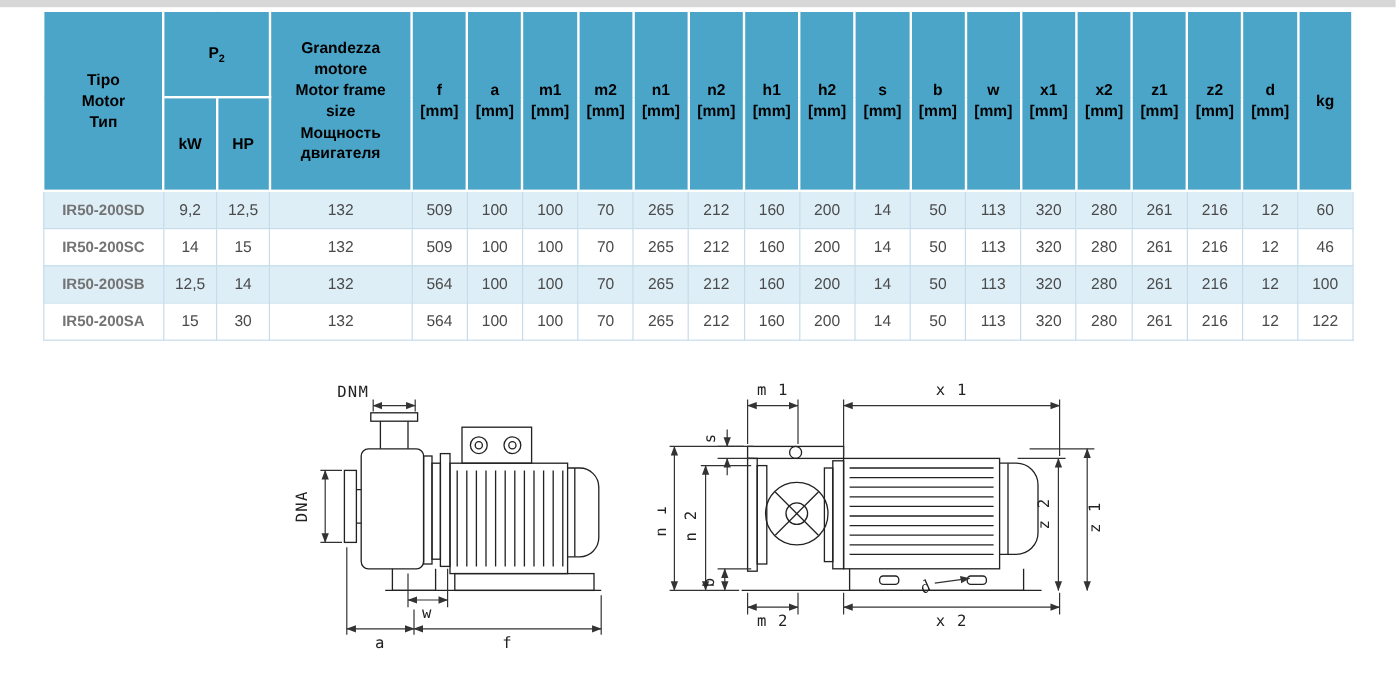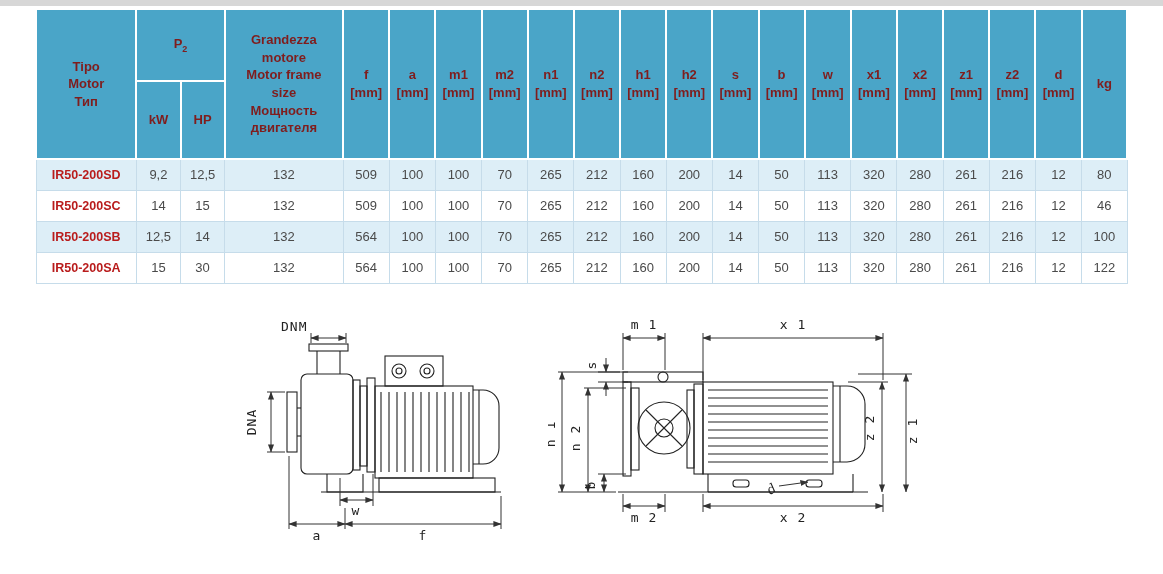--- a/index.html
+++ b/index.html
@@ -10,35 +10,35 @@
     position:relative; overflow:hidden;
   }
   .page { position:relative; width:1163px; height:574px; background:#fff; }
   .top-strip { position:absolute; top:0; left:0; width:1163px; height:6px; background:#d7d7d7; }
 
   table.dim {
     position:absolute; left:35px; top:8px; width:1093px;
     border-collapse:collapse; table-layout:fixed;
   }
   table.dim thead th {
-    background:var(--header-bg,#4aa5c8); color:#7f1d1d;
+    background:var(--header-bg,#4aa5c8); color:#000000;
     font-weight:bold; font-size:13px; line-height:1.35;
     border:2px solid #ffffff; vertical-align:middle; text-align:center;
     white-space:pre-line; padding:2px;
   }
   table.dim thead th sub { font-size:9px; }
   table.dim tr.h1 { height:72px; }
   table.dim tr.h2 { height:78px; }
   table.dim tbody td {
     border:1px solid var(--cell-border,#c6dcea);
     font-size:13px; text-align:center; height:31px;
     color:#4a4a4a; background:#ffffff; vertical-align:middle;
   }
   table.dim tbody tr.alt td { background:var(--row-alt-bg,#ddeef7); }
-  table.dim tbody td.type { font-weight:bold; color:#b91c1c; font-size:12.5px; }
+  table.dim tbody td.type { font-weight:bold; color:#737373; font-size:12.5px; }
 
   .drawings { position:absolute; top:312px; left:0; width:933px; height:256px; }
   .drawing { position:absolute; top:4px; }
   .drawing-left  { left:243px; }
   .drawing-right { left:548px; }
   .drawing text {
     font-family:"DejaVu Sans Mono", monospace;
     font-size:13px; letter-spacing:1px; fill:#222;
   }
   .drawing text.it { font-style:italic; font-family:"DejaVu Serif", serif; }
@@ -139,21 +139,21 @@
           <td>160</td>
           <td>200</td>
           <td>14</td>
           <td>50</td>
           <td>113</td>
           <td>320</td>
           <td>280</td>
           <td>261</td>
           <td>216</td>
           <td>12</td>
-          <td>80</td>
+          <td>60</td>
         </tr>
         <tr class="">
           <td class="type">IR50-200SC</td>
           <td>14</td>
           <td>15</td>
           <td>132</td>
           <td>509</td>
           <td>100</td>
           <td>100</td>
           <td>70</td>

